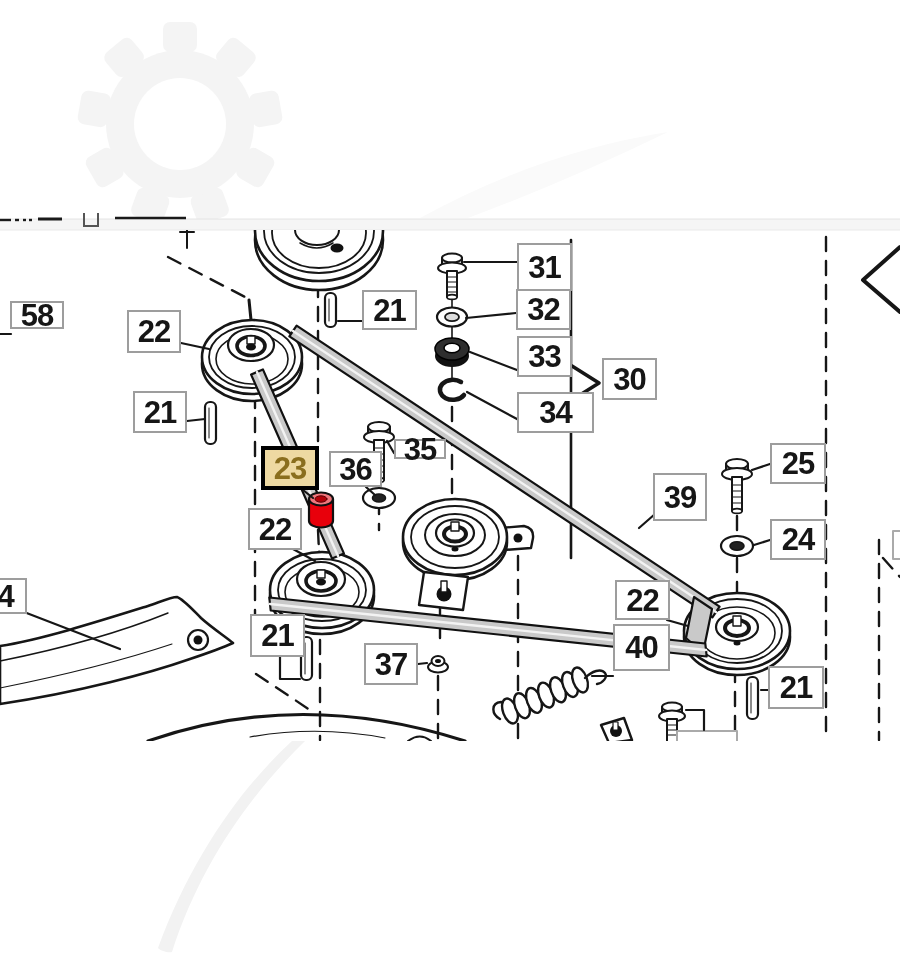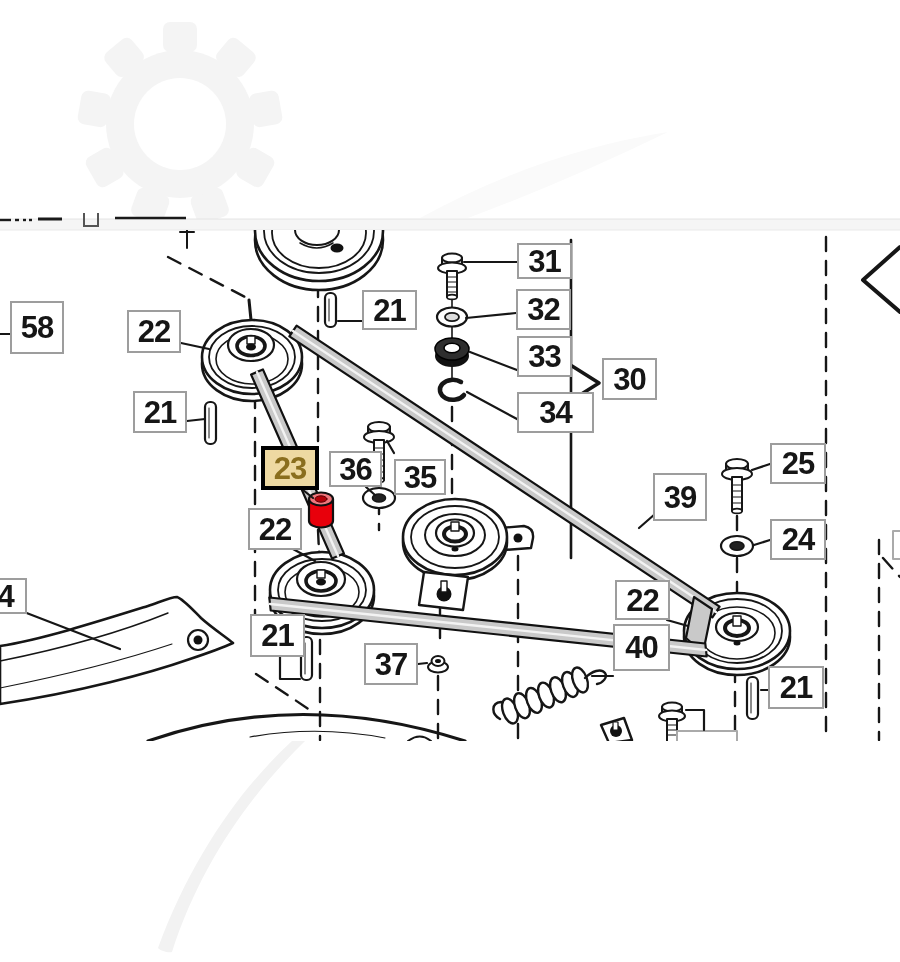--- a/index.html
+++ b/index.html
@@ -306,32 +306,32 @@
       <line x1="592" y1="676" x2="613" y2="676"></line>
       <line x1="418" y1="664" x2="427" y2="663"></line>
       <polyline points="280,657 280,679 300,679"></polyline>
       <line x1="761" y1="690" x2="768" y2="690"></line>
       <line x1="24" y1="612" x2="120" y2="649"></line>
       <polyline points="686,710 704,710 704,730"></polyline>
     </g>
   </g>
 </svg>
 
-<div class="callout" style="left:10px;top:301px;width:54px;height:53px">58</div>
+<div class="callout" style="left:10px;top:301px;width:54px;height:28px">58</div>
 <div class="callout" style="left:127px;top:310px;width:54px;height:43px">22</div>
 <div class="callout" style="left:362px;top:290px;width:55px;height:40px">21</div>
-<div class="callout" style="left:517px;top:243px;width:55px;height:36px">31</div>
+<div class="callout" style="left:517px;top:243px;width:55px;height:48px">31</div>
 <div class="callout" style="left:516px;top:289px;width:55px;height:41px">32</div>
 <div class="callout" style="left:517px;top:336px;width:55px;height:41px">33</div>
 <div class="callout" style="left:517px;top:392px;width:77px;height:41px">34</div>
 <div class="callout" style="left:602px;top:358px;width:55px;height:42px">30</div>
 <div class="callout" style="left:133px;top:391px;width:54px;height:42px">21</div>
 <div class="callout hl" style="left:261px;top:446px;width:58px;height:44px">23</div>
 <div class="callout" style="left:329px;top:451px;width:53px;height:36px">36</div>
-<div class="callout" style="left:394px;top:459px;width:52px;height:36px">35</div>
+<div class="callout" style="left:394px;top:439px;width:52px;height:20px">35</div>
 <div class="callout" style="left:653px;top:473px;width:54px;height:48px">39</div>
 <div class="callout" style="left:770px;top:443px;width:56px;height:41px">25</div>
 <div class="callout" style="left:770px;top:519px;width:56px;height:41px">24</div>
 <div class="callout" style="left:248px;top:508px;width:54px;height:42px">22</div>
 <div class="callout" style="left:615px;top:580px;width:55px;height:40px">22</div>
 <div class="callout" style="left:-16px;top:578px;width:43px;height:36px">4</div>
 <div class="callout" style="left:250px;top:614px;width:55px;height:43px">21</div>
 <div class="callout" style="left:364px;top:643px;width:54px;height:42px">37</div>
 <div class="callout" style="left:613px;top:624px;width:57px;height:47px">40</div>
 <div class="callout" style="left:768px;top:666px;width:56px;height:43px">21</div>

